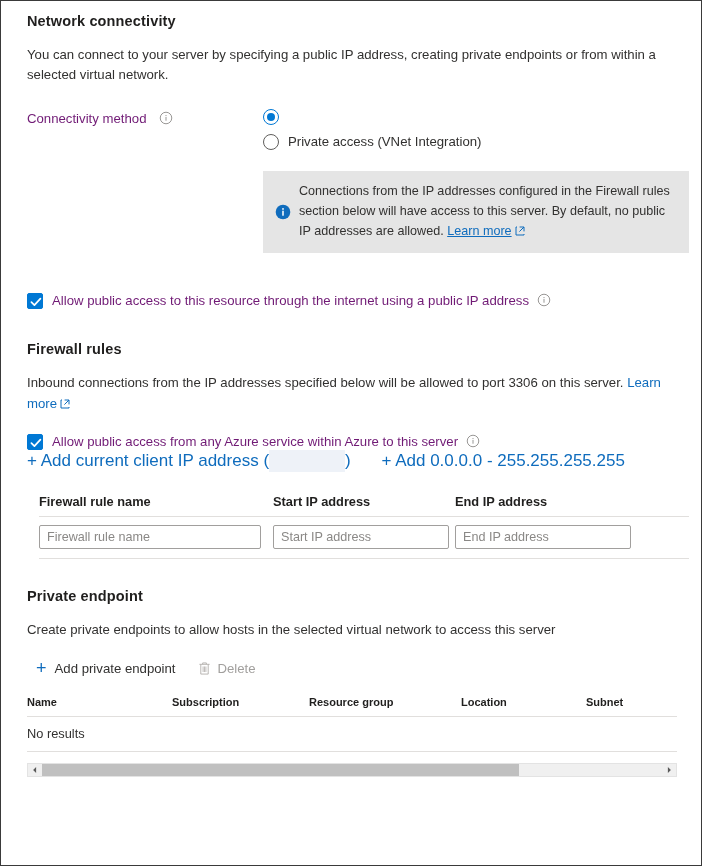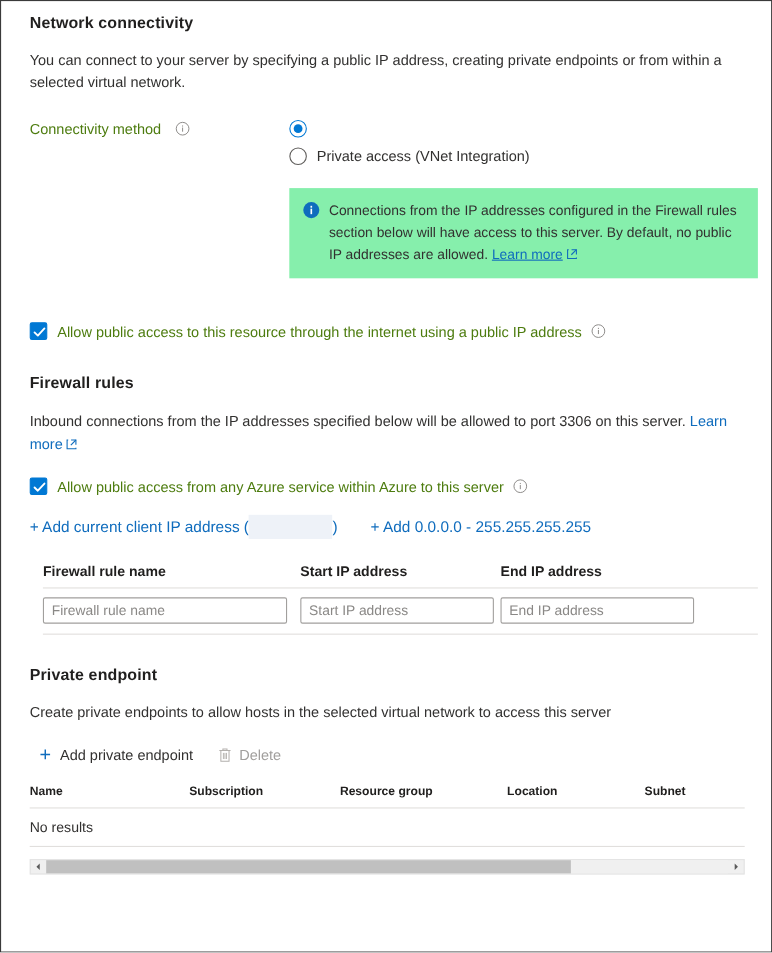--- a/index.html
+++ b/index.html
@@ -33,21 +33,21 @@
     color: #201f1e;
     letter-spacing: 0.01em;
   }
   .body-text {
     font-size: 13.2px;
     line-height: 1.54;
     color: #323130;
   }
   .label-text {
     font-size: 13.2px;
-    color: #4d7c0f;
+    color: #701a75;
   }
   .link {
     color: #0f6cbd;
     text-decoration: none;
     cursor: pointer;
   }
   .link.u { text-decoration: underline; }
 
   
   .ext-icon {
@@ -104,41 +104,41 @@
   }
   .radio-label {
     font-size: 13.2px;
     color: #323130;
     line-height: 1.35;
     cursor: pointer;
   }
 
   .check-row {
     display: flex;
-    align-items: center;
+    align-items: flex-start;
   }
   .checkbox {
     width: 16px;
     height: 16px;
     box-sizing: border-box;
     background: #0078d4;
     border: 1px solid #0078d4;
     border-radius: 2px;
     flex: 0 0 auto;
     margin-right: 9px;
     position: relative;
     cursor: pointer;
   }
   .checkbox svg { position: absolute; left: 1px; top: 1px; }
 
   
   .info-banner {
-    background: #86efac;
-    display: flex;
-    align-items: flex-start;
+    background: #e5e5e5;
+    display: flex;
+    align-items: center;
     padding: 11px 14px 12px 12px;
     box-sizing: border-box;
   }
   .info-banner .txt {
     font-size: 12.6px;
     line-height: 1.56;
     color: #323130;
     margin-left: 8px;
   }
 
@@ -339,21 +339,21 @@
       <span class="label-text">Allow public access from any Azure service within Azure to this server</span>
       <span class="info-outline" style="margin-left:8px;">
         <svg viewBox="0 0 16 16" width="14" height="14" aria-hidden="true">
           <circle cx="8" cy="8" r="6.6" fill="none" stroke="#8a8886" stroke-width="1"></circle>
           <rect x="7.5" y="6.8" width="1" height="4.3" fill="#8a8886"></rect>
           <rect x="7.5" y="4.6" width="1" height="1.2" fill="#8a8886"></rect>
         </svg>
       </span>
     </div>
 
-    <div style="margin-top:18px; font-size:14px;">
+    <div style="font-size:17px;">
       <a class="link"><span>+ Add current client IP address (</span><span class="redact"></span><span>)</span></a>
       <a class="link" style="margin-left:26px;">+ Add 0.0.0.0 - 255.255.255.255</a>
     </div>
 
     <div style="margin-top:22px; margin-left:12px; width:650px;">
       <div class="fw-head">
         <div class="col" style="width:234px;">Firewall rule name</div>
         <div class="col" style="width:182px;">Start IP address</div>
         <div class="col" style="width:182px;">End IP address</div>
       </div>

